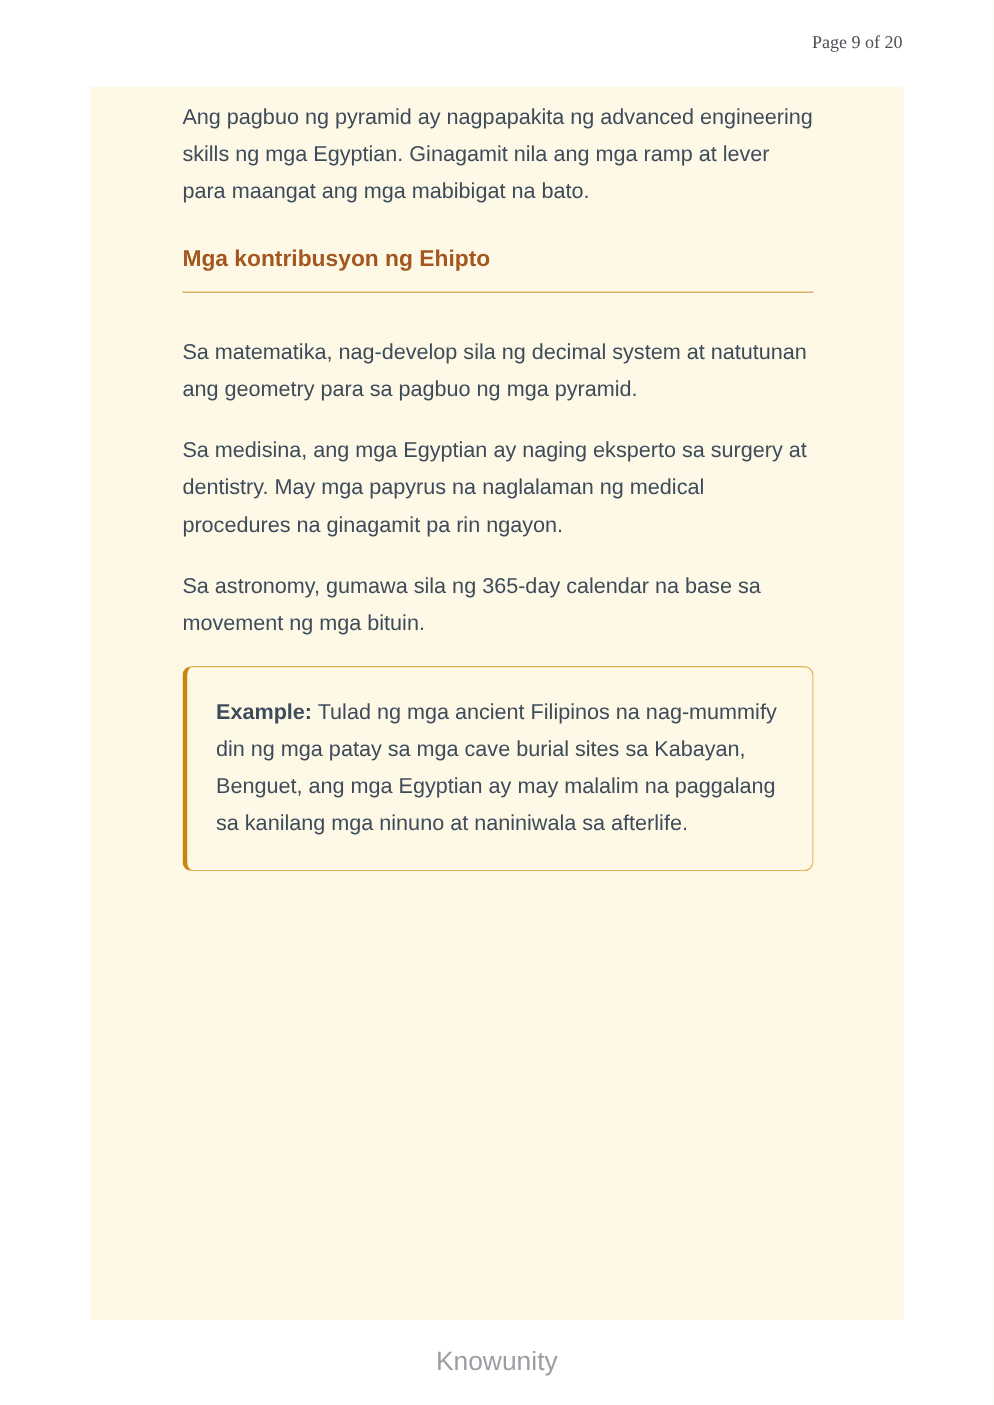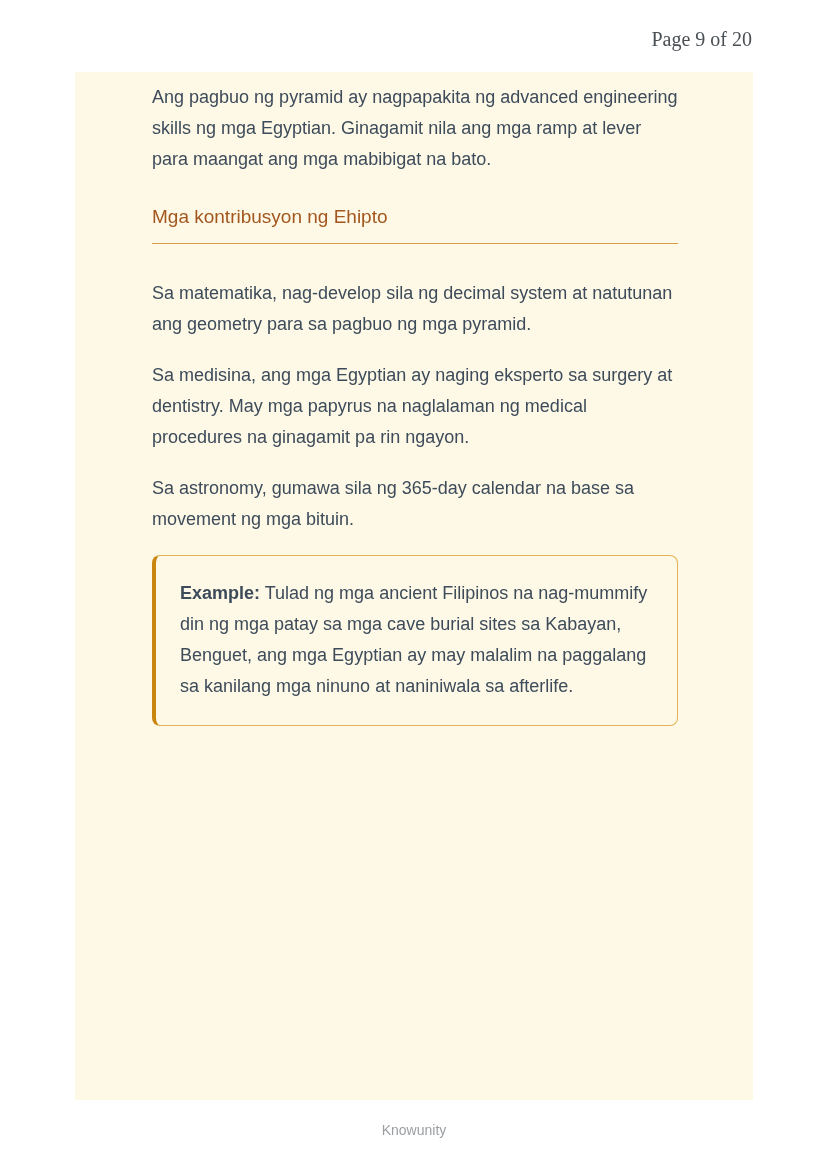--- a/index.html
+++ b/index.html
@@ -11,21 +11,21 @@
     background: #ffffff;
     font-family: "Liberation Sans", sans-serif;
     overflow: hidden;
   }
 
   .page-indicator {
     position: absolute;
     top: 28px;
     right: 76px;
     font-family: "Liberation Serif", serif;
-    font-size: 20px;
+    font-size: 15px;
     color: #4a4f54;
   }
 
   .content-area {
     position: absolute;
     left: 75px;
     top: 72px;
     width: 678px;
     height: 1028px;
     background: #fdf9e6;
@@ -37,21 +37,21 @@
 
   p.body-text {
     font-size: 18px;
     line-height: 31px;
     color: #3d4b5a;
     margin: 0 0 20px 0;
   }
 
   h2.section-heading {
     font-size: 19px;
-    font-weight: normal;
+    font-weight: bold;
     color: #a3571f;
     margin: 30px 0 0 0;
     line-height: 24px;
   }
 
   hr.heading-divider {
     border: none;
     border-top: 1px solid #d6a04b;
     margin: 14px 0 34px 0;
     width: 100%;
@@ -69,21 +69,21 @@
     font-weight: bold;
     color: #3d4b5a;
   }
 
   .footer-brand {
     position: absolute;
     left: 0;
     top: 1122px;
     width: 100%;
     text-align: center;
-    font-size: 14px;
+    font-size: 22px;
     color: #9b9fa3;
   }
 </style>
 </head>
 <body>
 
 <div class="page-indicator">Page 9 of 20</div>
 
 <div class="content-area">
   <div class="content-inner">

